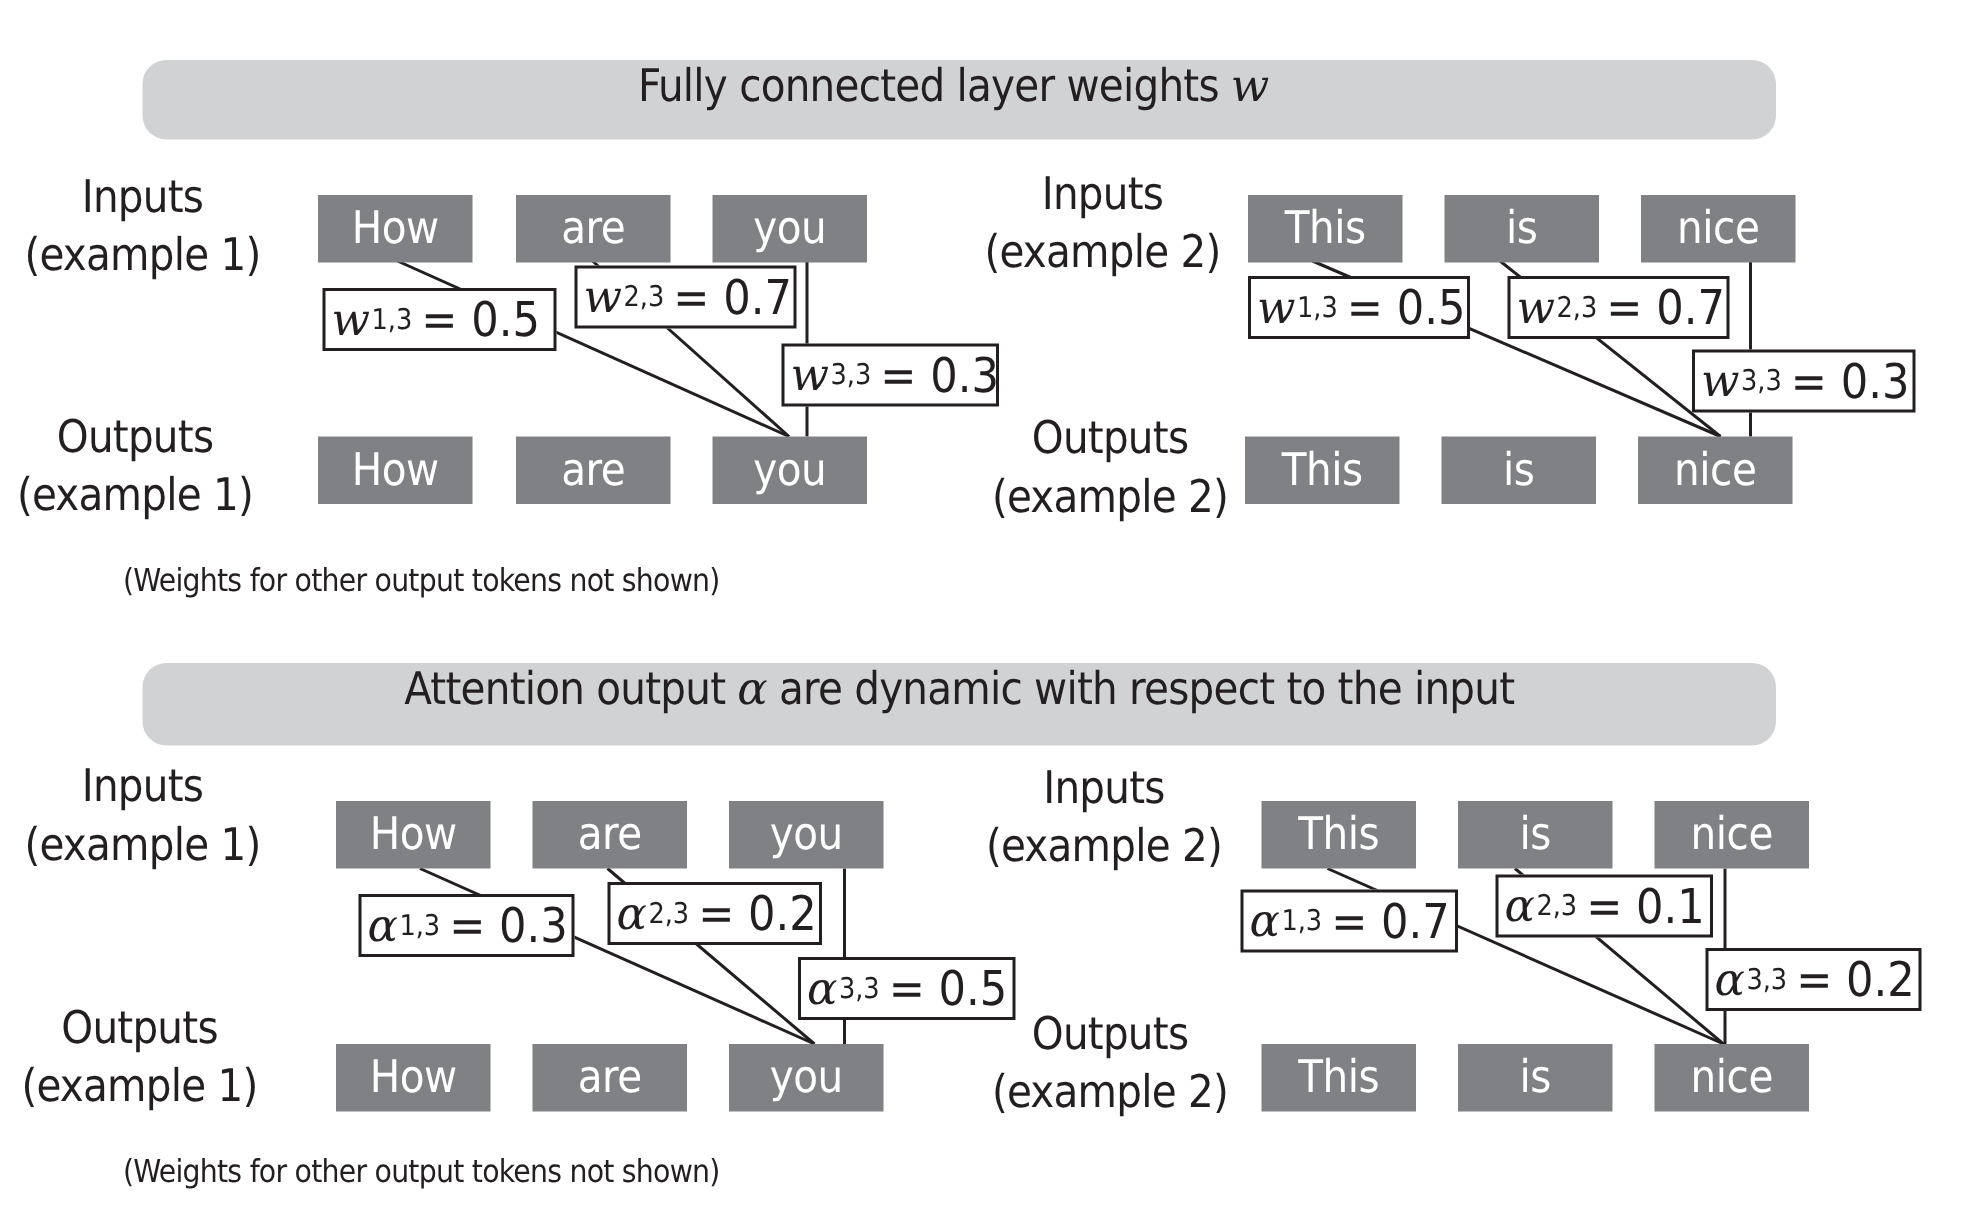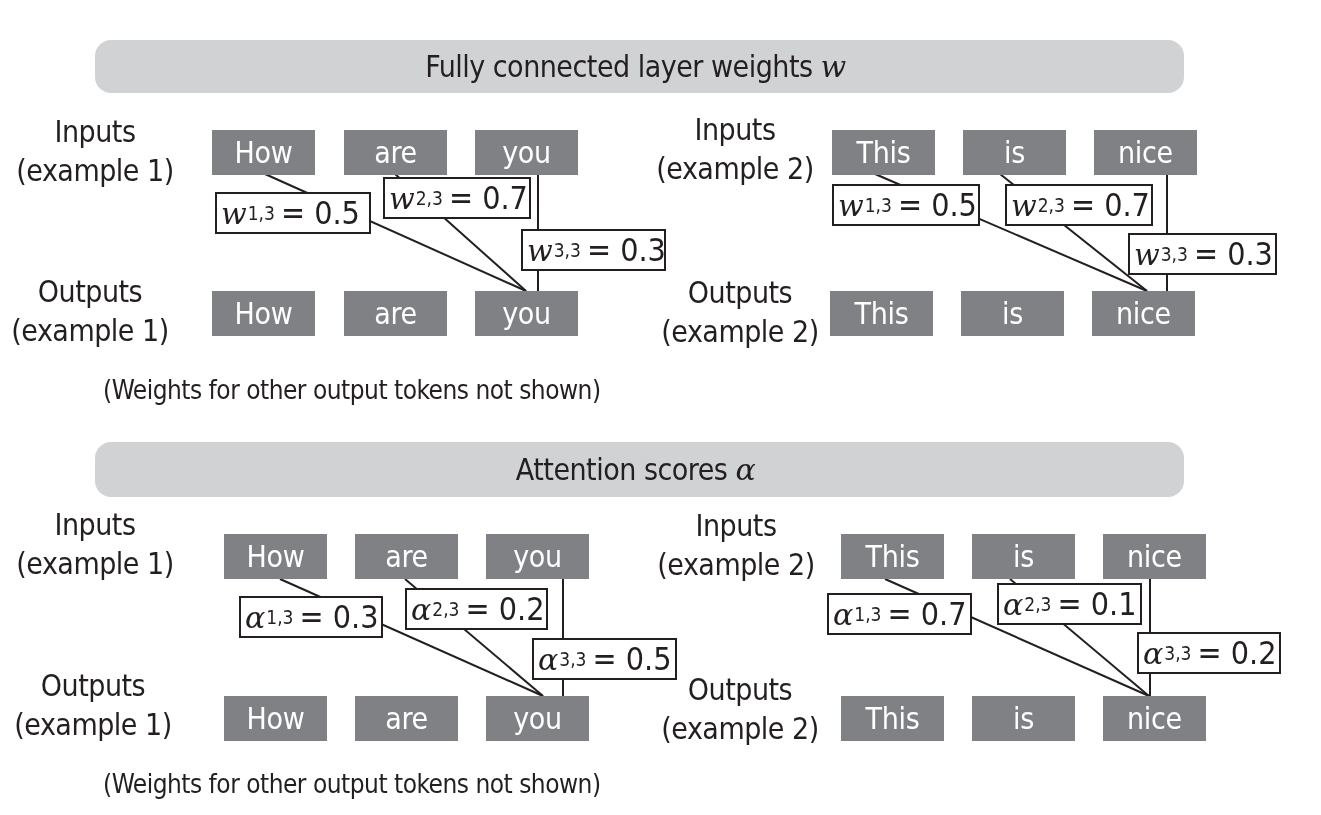--- a/index.html
+++ b/index.html
@@ -1,24 +1,24 @@
 <!DOCTYPE html>
 <html><head>
 <meta charset="utf-8">
 <style>
   html,body{margin:0;padding:0;background:#fff;}
   body{width:1321px;height:815px;position:relative;overflow:hidden;font-family:"DejaVu Sans Condensed","DejaVu Sans","Liberation Sans",sans-serif;color:#231f20;}
-  .banner{position:absolute;left:95px;width:1089px;height:53px;background:#d1d2d4;border-radius:16px;display:flex;align-items:center;justify-content:center;font-size:30px;letter-spacing:-0.5px;}
+  .banner{position:absolute;left:95px;width:1089px;height:53px;background:#d1d2d4;border-radius:16px;display:flex;justify-content:center;font-size:30px;letter-spacing:-0.5px;}
   .banner i{font-family:"DejaVu Serif","Liberation Serif",serif;font-style:italic;margin:0 8px;}
   .lbl{position:absolute;text-align:center;font-size:30px;line-height:39px;letter-spacing:-0.5px;width:200px;}
   .tok{position:absolute;width:103px;height:45px;background:#808184;color:#fff;font-size:30px;display:flex;align-items:center;justify-content:center;letter-spacing:-0.3px;}
   .wbox{position:absolute;background:#fff;border:2px solid #231f20;height:42px;display:flex;align-items:center;padding:0 4px;font-size:32px;white-space:nowrap;box-sizing:border-box;}
   .wbox .sym{font-family:"DejaVu Serif","Liberation Serif",serif;font-style:italic;font-size:30px;}
   .wbox sub{font-size:19px;vertical-align:-10px;margin-left:1px;margin-right:6px;}
-  .note{position:absolute;left:82px;font-size:26px;letter-spacing:-0.5px;margin-left:21px;}
+  .note{position:absolute;left:82px;font-size:21px;letter-spacing:-0.5px;}
   svg.lines{position:absolute;left:0;top:0;}
 </style>
 </head>
 <body>
 
 <svg class="lines" width="1321" height="815">
   <g stroke="#231f20" stroke-width="2" fill="none">
 
     <line x1="265" y1="174" x2="526" y2="291"></line>
     <line x1="395" y1="174" x2="526" y2="291"></line>
@@ -99,22 +99,23 @@
 </div>
 <div class="wbox" style="left:1128px;top:233px;width:149px">
   <span class="sym">w</span>
     <sub>3,3</sub>
     <span>= 0.3</span>
 </div>
 
 <div class="note" style="top:375px">(Weights for other output tokens not shown)</div>
 
 <div class="banner" style="top:442px;height:55px">
-  <span>Attention scores</span>
+  <span>Attention output</span>
   <i>α</i>
+  <span>are dynamic with respect to the input</span>
 </div>
 
 <div class="lbl" style="left:-5px;top:505px">
   <div>Inputs</div>
   <div>(example 1)</div>
 </div>
 <div class="lbl" style="left:-7px;top:666px">
   <div>Outputs</div>
   <div>(example 1)</div>
 </div>

